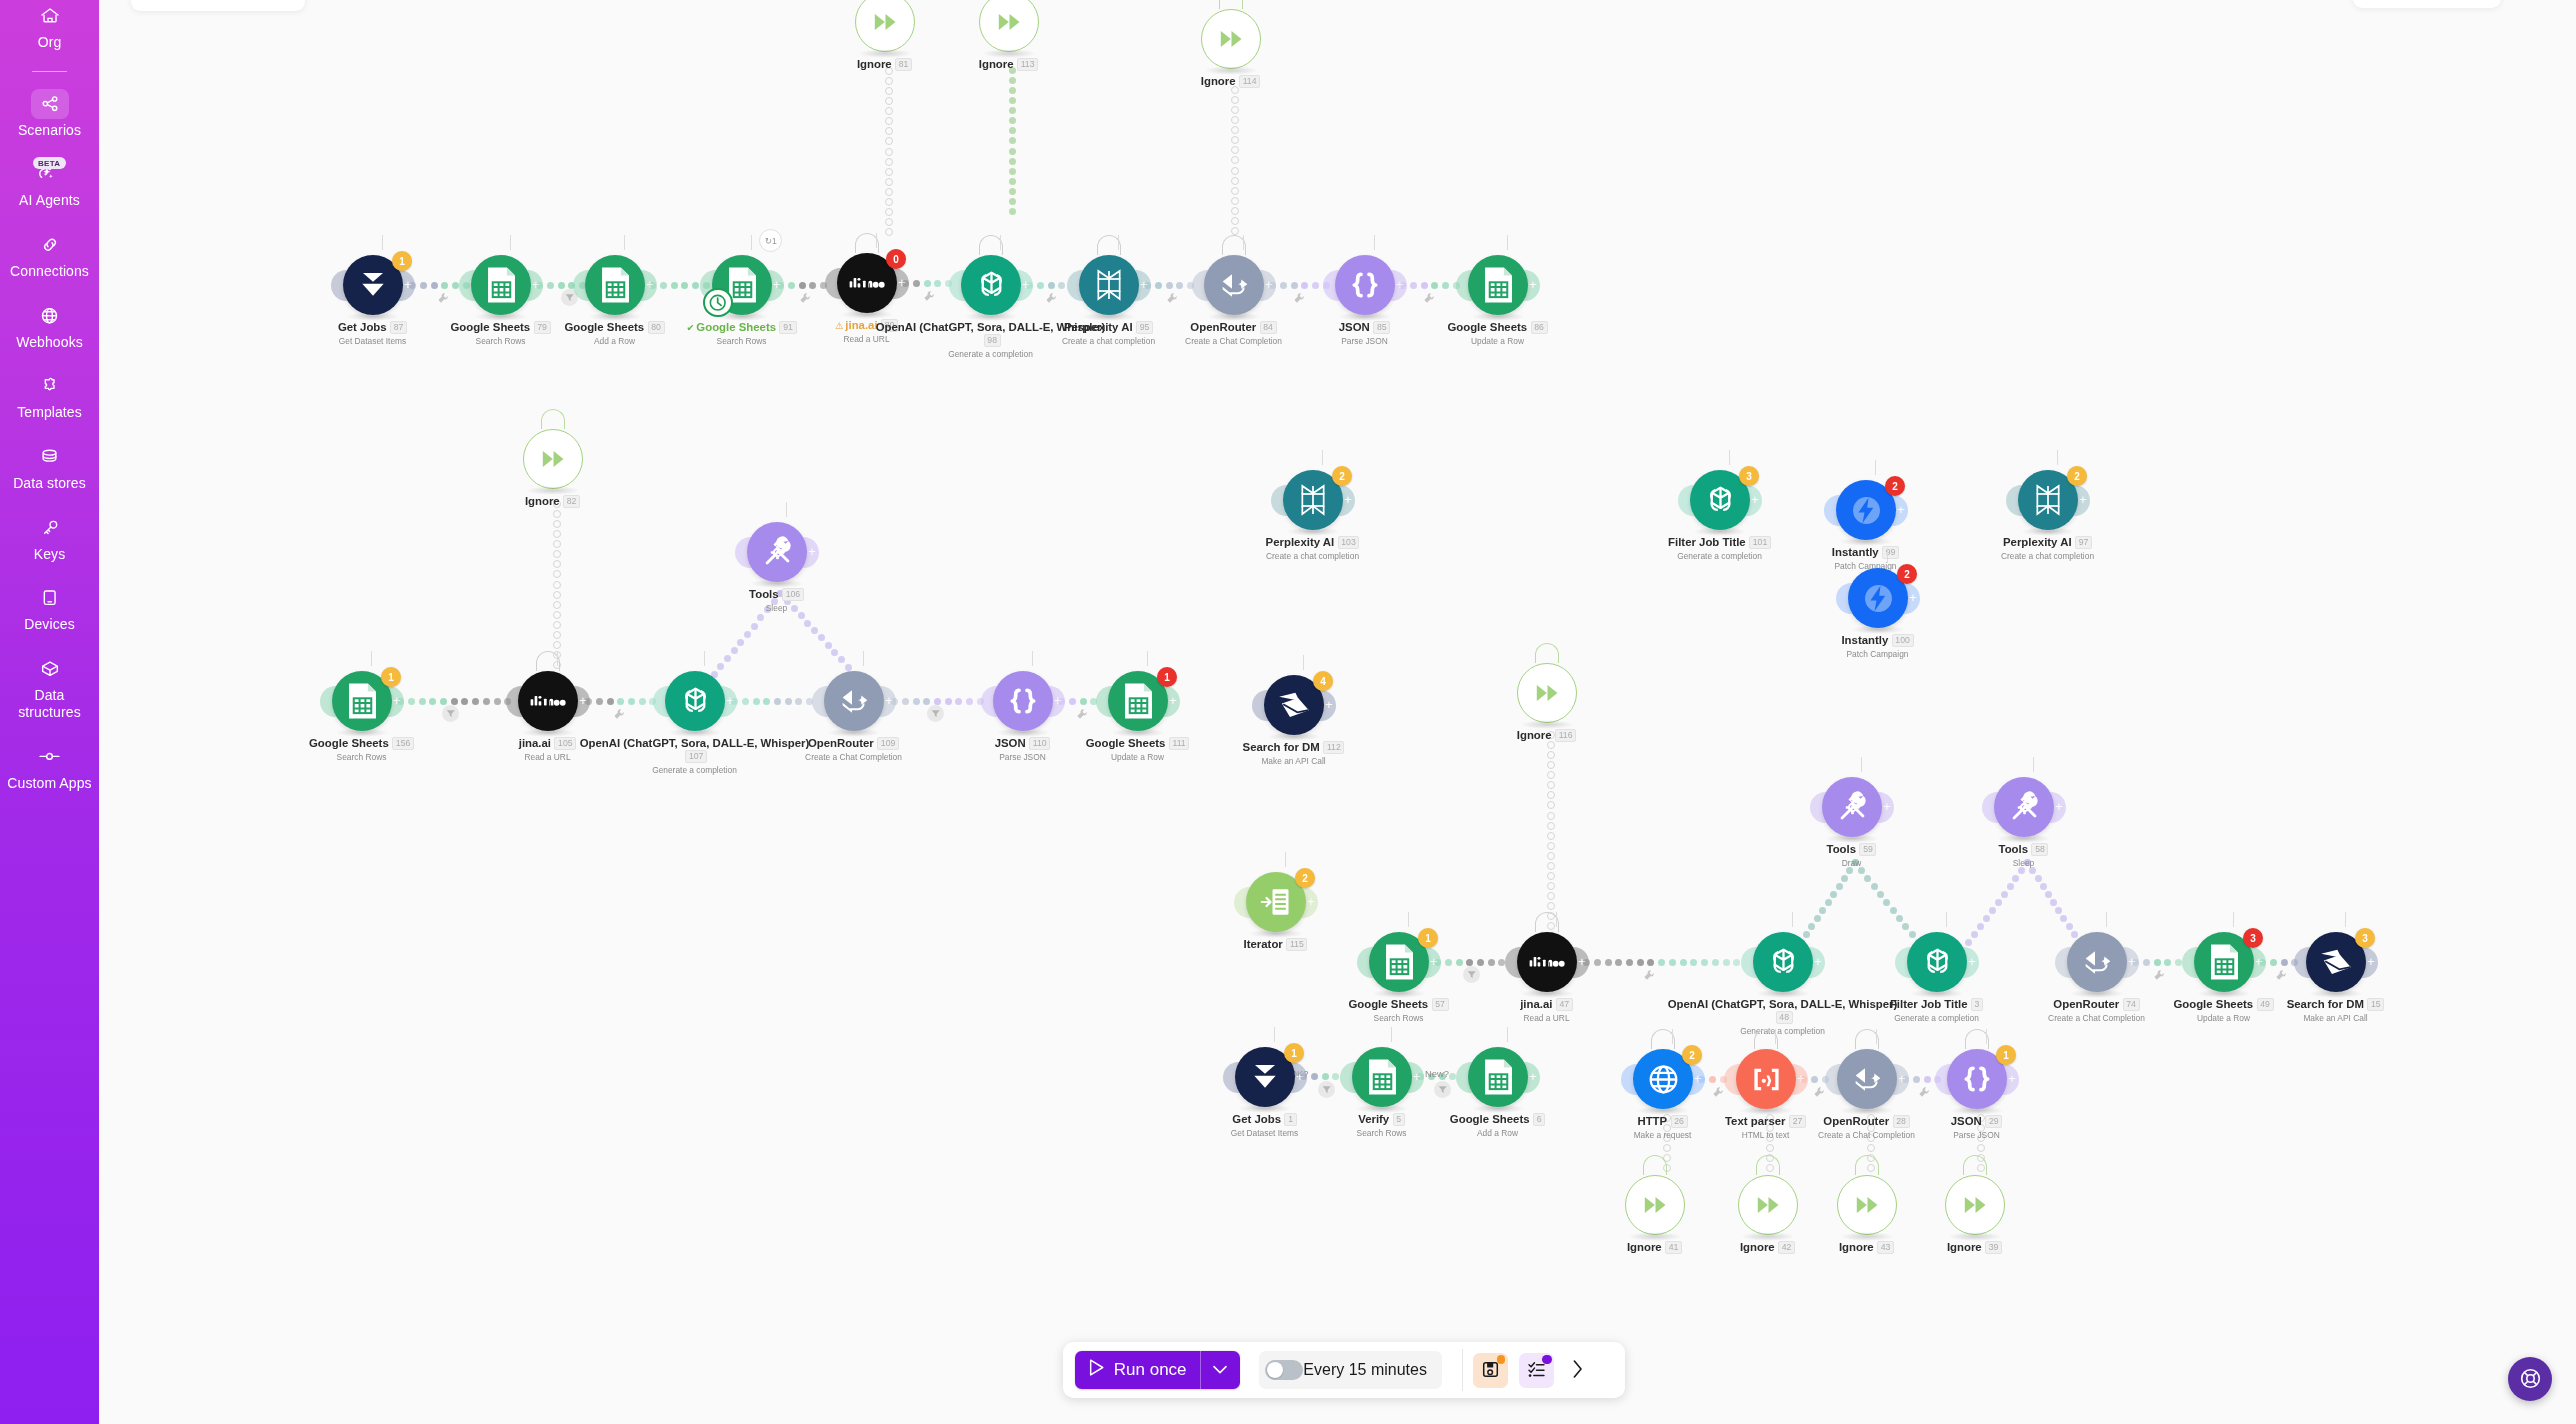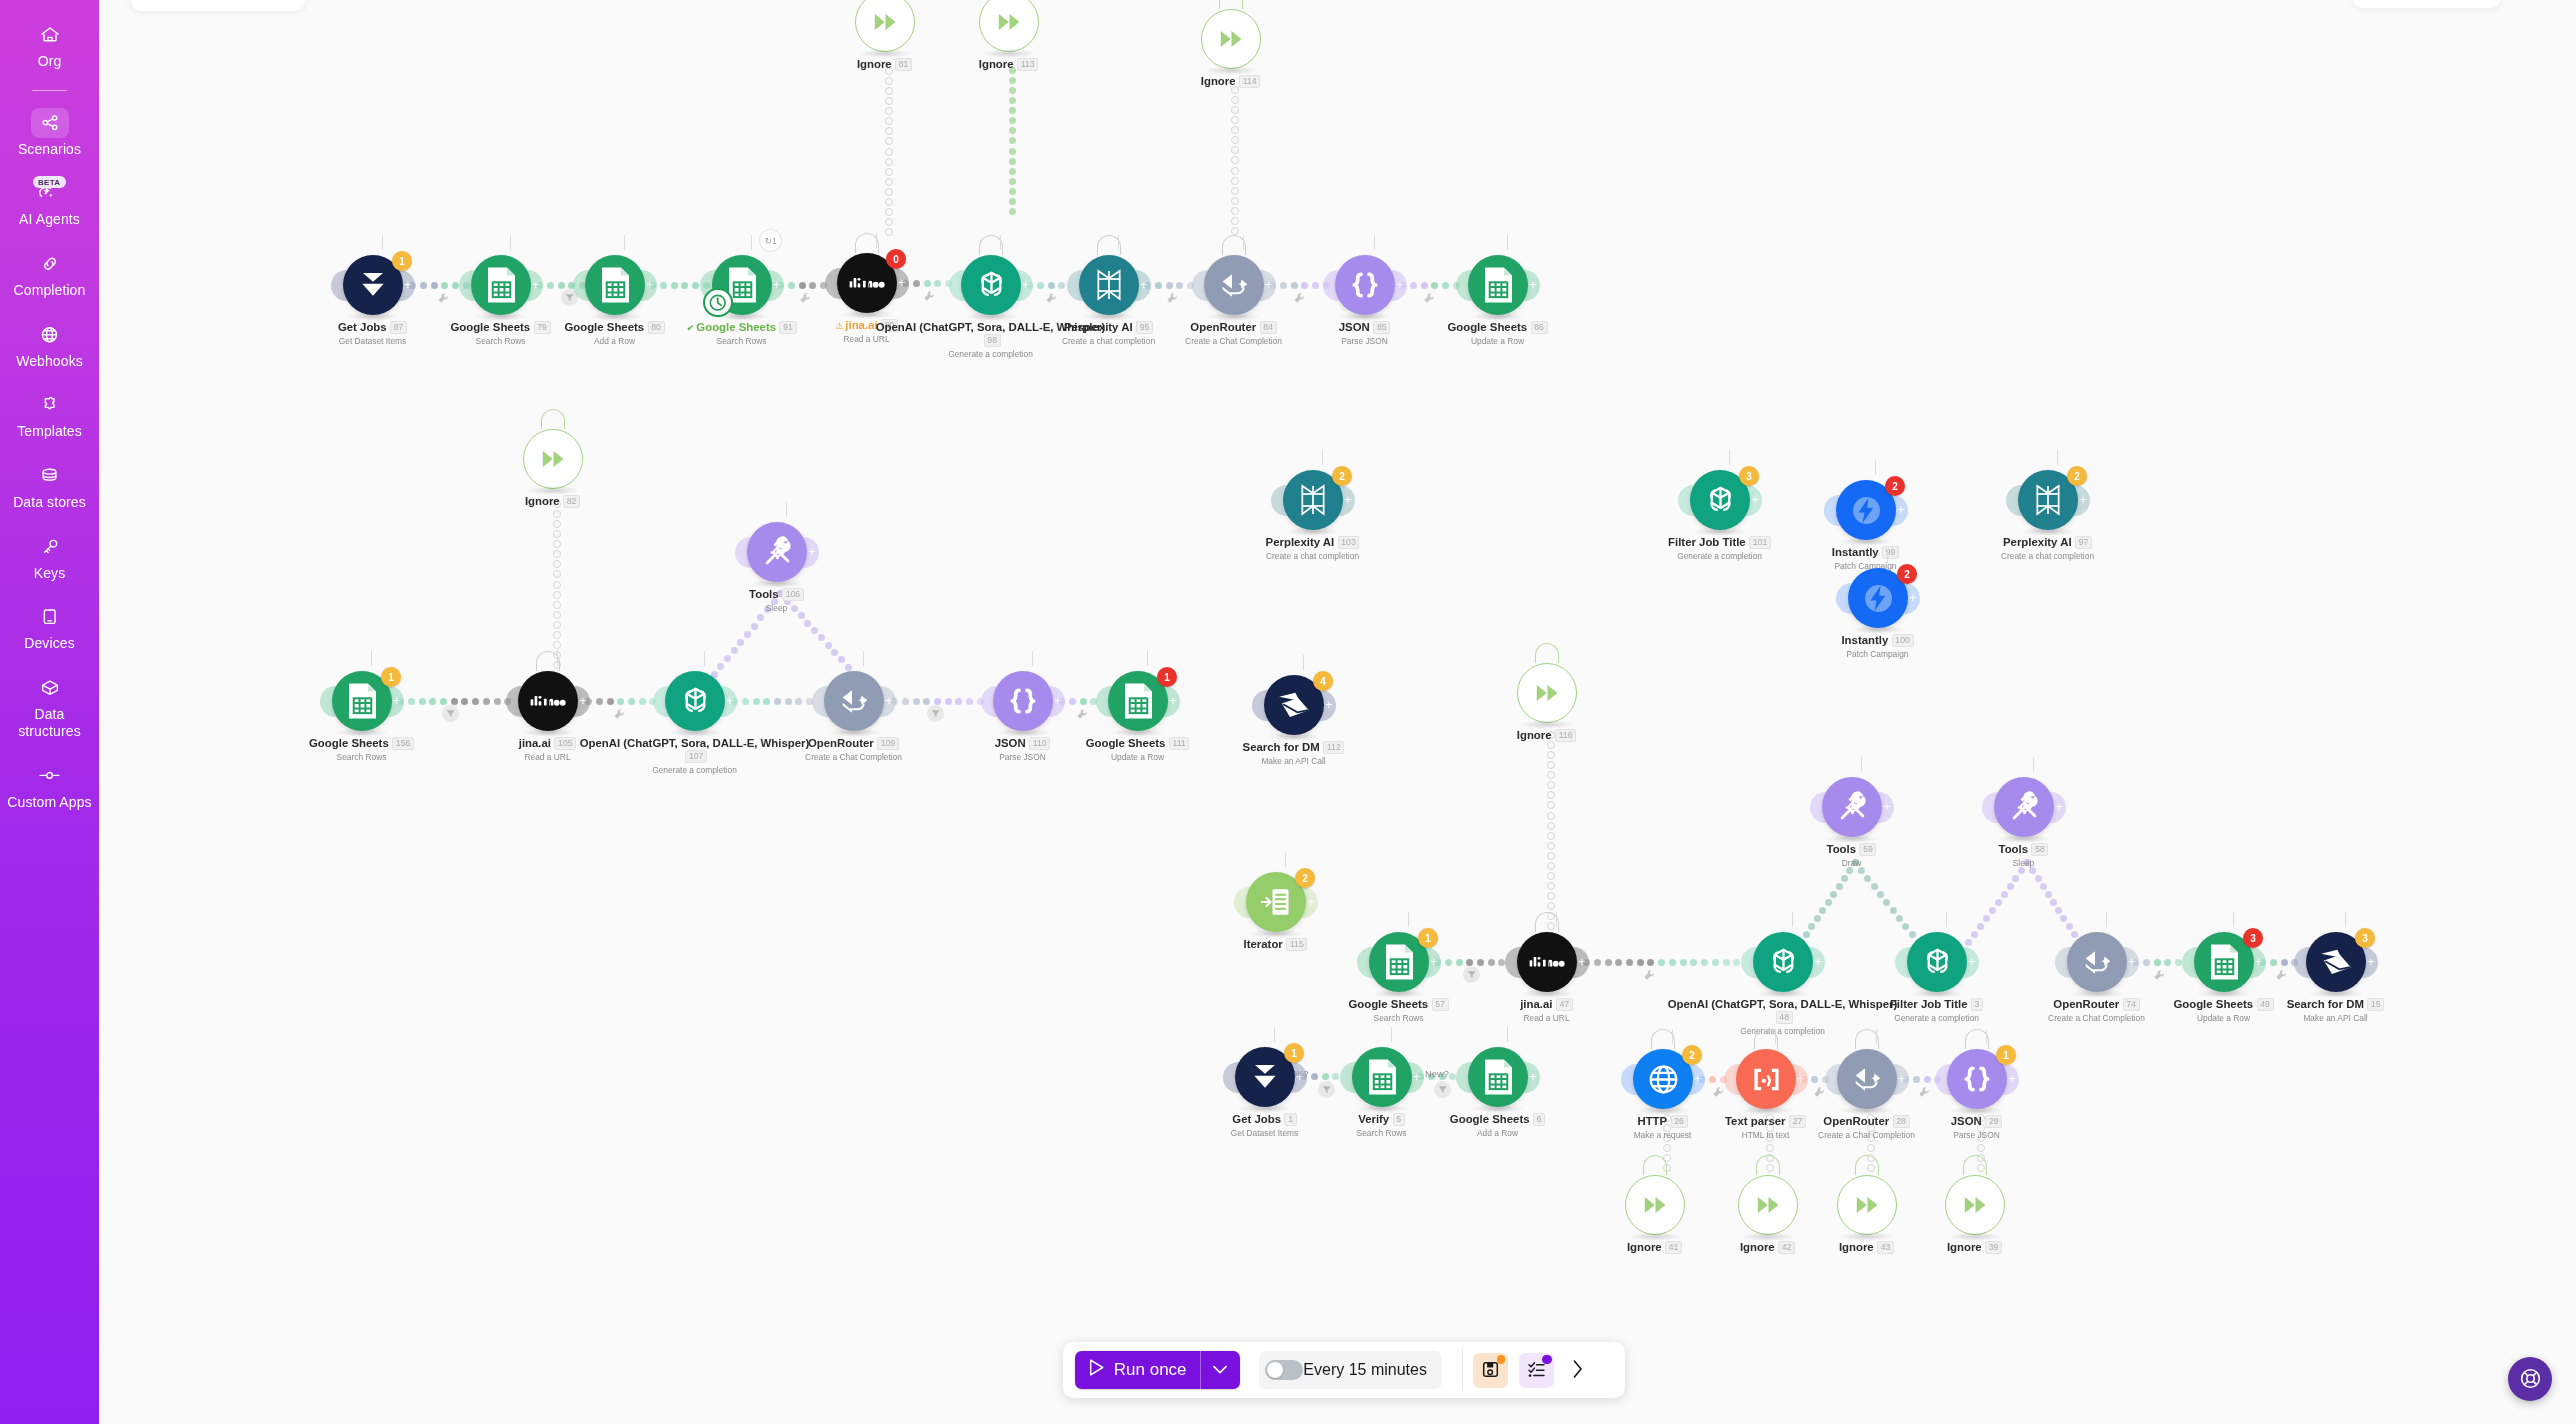--- a/index.html
+++ b/index.html
@@ -7,21 +7,21 @@
   body {
     font-family: "Liberation Sans", sans-serif;
     background:#fafafa;
     position:relative;
   }
 
   
   #sidebar{
     position:absolute; left:0; top:0; width:99px; height:1425px;
     background:linear-gradient(180deg,#cc3ddc 0%, #c13ae0 18%, #a32ae8 55%, #8e1ff0 100%);
-    color:#fff; z-index:40; padding-top:19px;
+    color:#fff; z-index:40; 
   }
   .side-item{
     width:99px; display:flex; flex-direction:column; align-items:center;
     margin-bottom:20px; cursor:pointer; position:relative;
   }
   .side-ico{
     width:38px; height:31px; display:flex; align-items:center; justify-content:center;
     position:relative;
   }
   .side-ico svg{ stroke:#fff; fill:none; stroke-width:2.1; }
@@ -223,21 +223,21 @@
         </div>
         <div class="side-label">AI Agents</div>
       </div>
       <div class="side-item">
         <div class="side-ico">
           <svg width="20" height="17.4" viewBox="0 0 30 26">
             <path d="M12 16 a5 5 0 0 1 0-7 l3-3 a5 5 0 0 1 7 7 l-1.5 1.5" stroke-linecap="round"></path>
             <path d="M18 10 a5 5 0 0 1 0 7 l-3 3 a5 5 0 0 1-7-7 l1.5-1.5" stroke-linecap="round"></path>
           </svg>
         </div>
-        <div class="side-label">Completion</div>
+        <div class="side-label">Connections</div>
       </div>
       <div class="side-item">
         <div class="side-ico">
           <svg width="19" height="17.4" viewBox="0 0 28 26">
             <circle cx="14" cy="13" r="10.5"></circle>
             <ellipse cx="14" cy="13" rx="4.4" ry="10.5"></ellipse>
             <path d="M3.6 13 H24.4 M5.2 7 H22.8 M5.2 19 H22.8"></path>
           </svg>
         </div>
         <div class="side-label">Webhooks</div>

